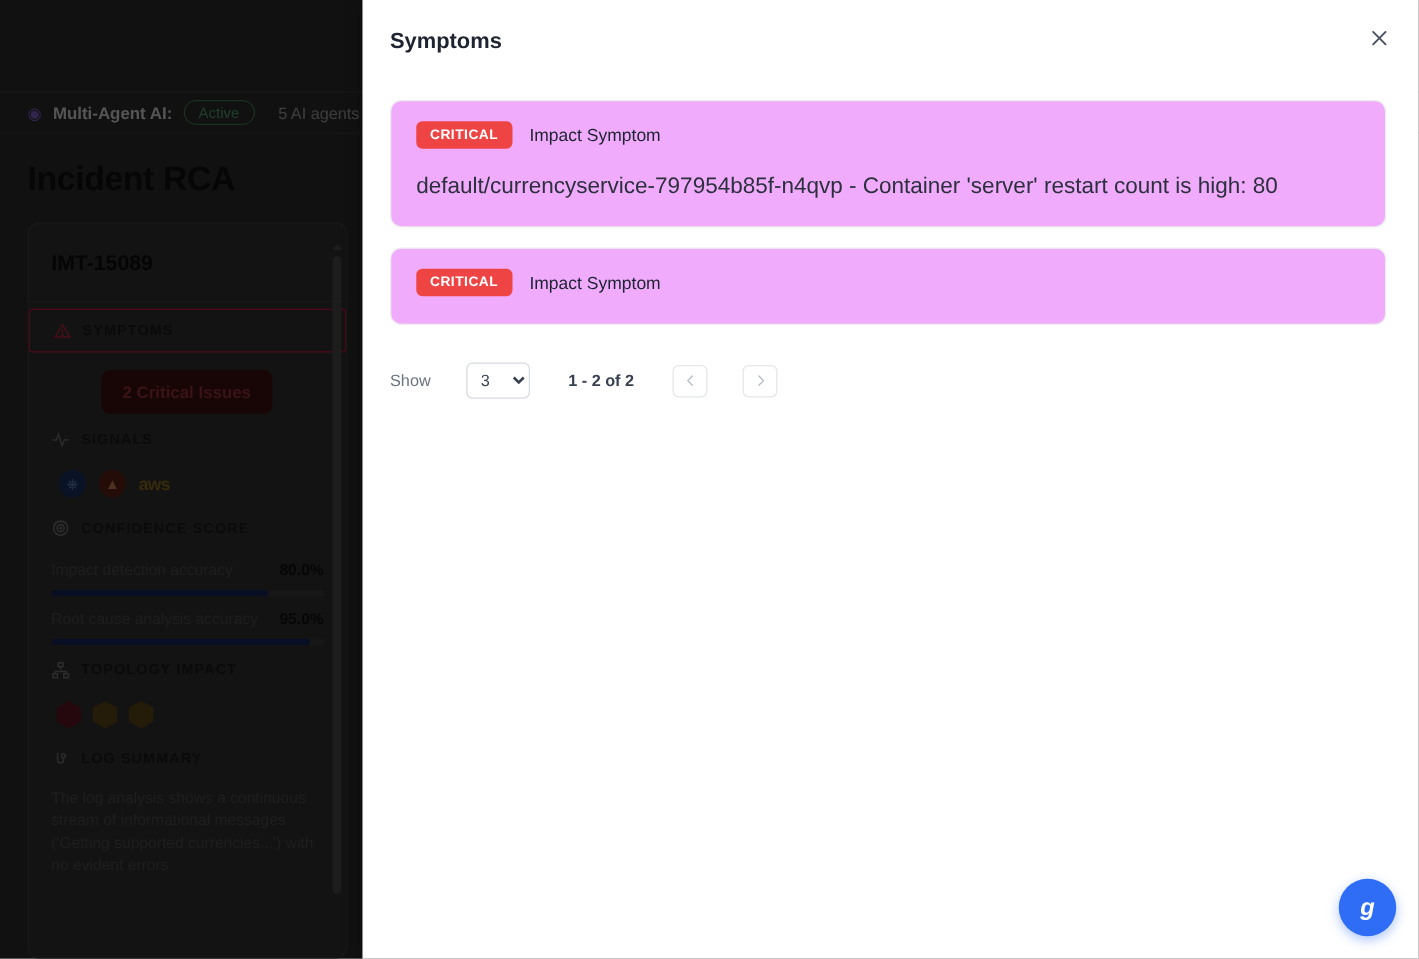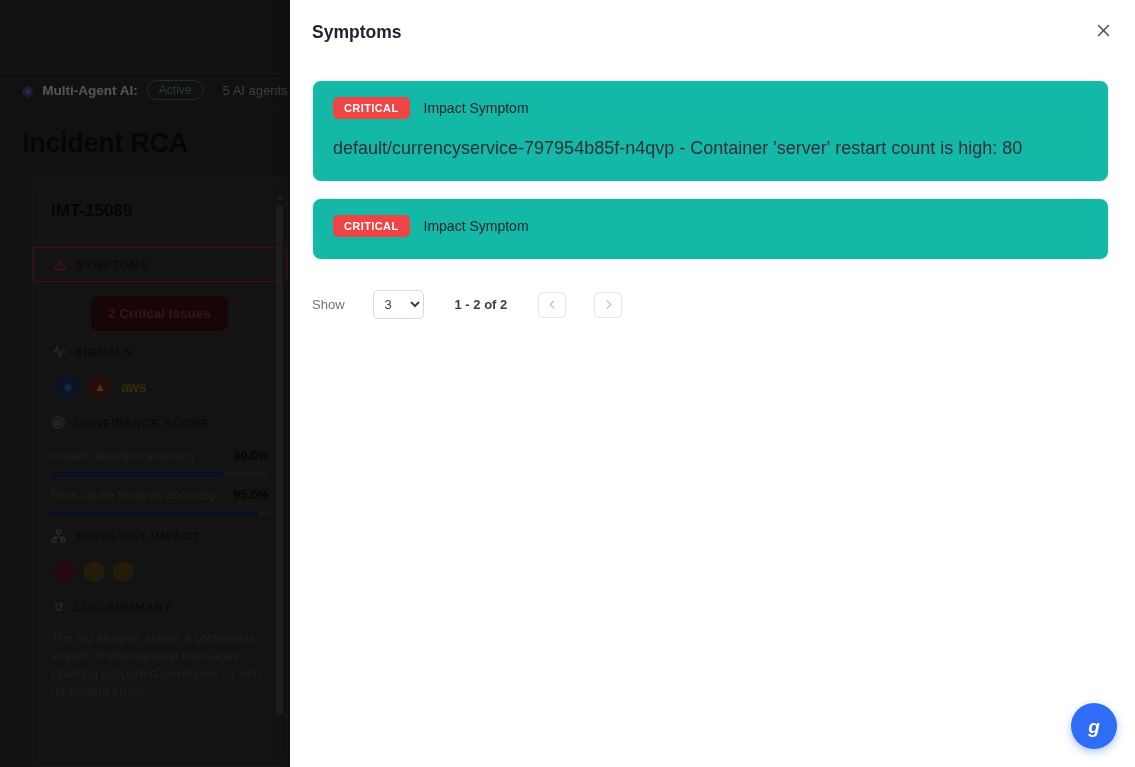--- a/index.html
+++ b/index.html
@@ -34,21 +34,21 @@
   }
   .topbar-sub { color: #9a9a9a; font-size: 13px; margin-left: 10px; }
 
   .page-title {
     position: absolute; left: 22px; top: 128px;
     font-size: 27px; font-weight: 700; color: #101010;
     letter-spacing: -0.3px;
   }
 
   .side-card {
-    position: absolute; left: 32px; top: 178px;
+    position: absolute; left: 22px; top: 178px;
     width: 256px; height: 589px;
     background: #303030;
     border: 1px solid #3d3d3d;
     border-radius: 9px;
     overflow: hidden;
   }
   .side-card .incident-id {
     font-size: 17px; font-weight: 700; color: #0d0d0d;
     padding: 22px 18px 20px 18px;
     border-bottom: 1px solid #3b3b3b;
@@ -125,21 +125,21 @@
   .drawer-title { font-size: 17.5px; font-weight: 700; color: #1d2330; }
   .close-btn {
     position: absolute; right: 16px; top: 14px;
     width: 32px; height: 32px; border: none; background: transparent;
     color: #4b5162; font-size: 21px; line-height: 1; cursor: pointer;
     display: flex; align-items: center; justify-content: center;
   }
 
   .drawer-body { padding: 37px 26px 0 22px; }
   .sym-card {
-    background: #14b8a6;
+    background: #f0abfc;
     border: 1px solid #ededed;
     border-radius: 9px;
     padding: 16px 20px 22px 20px;
     margin-bottom: 16px;
   }
   .sym-top { display:flex; align-items:center; gap: 14px; }
   .sev-badge {
     background: #ef4444; color: #ffffff;
     font-size: 11px; font-weight: 700; letter-spacing: 0.4px;
     border-radius: 5px; padding: 5px 11px;

